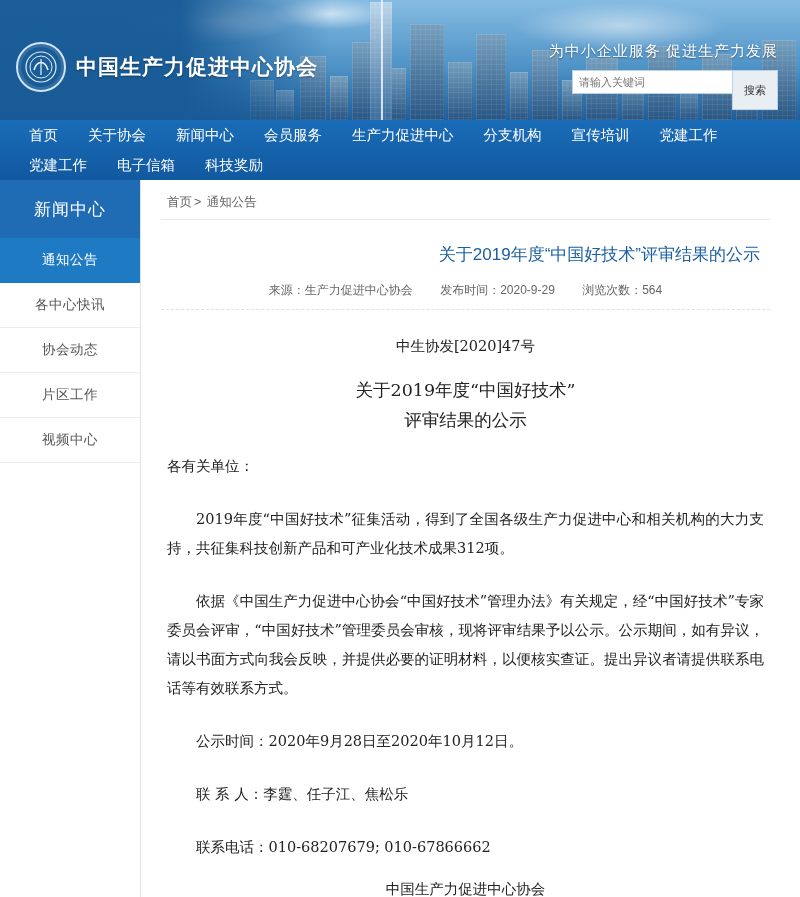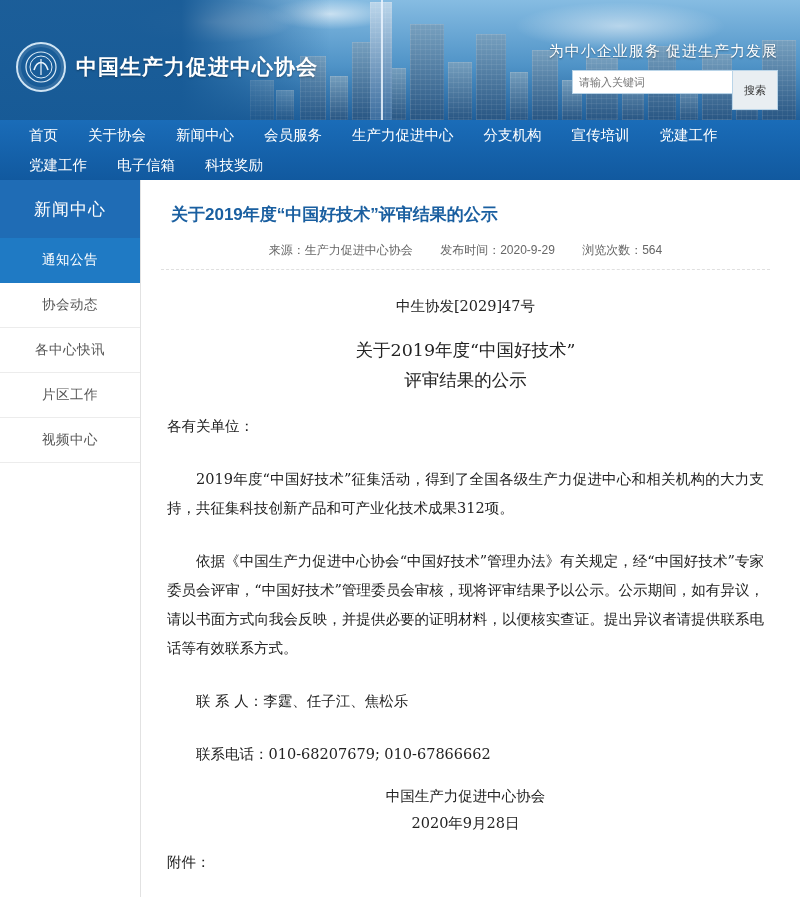--- a/index.html
+++ b/index.html
@@ -207,23 +207,23 @@
   .crumb {
     font-size: 12.5px;
     color: #666;
     padding: 14px 0 8px 6px;
     border-bottom: 1px solid #e8e8e8;
   }
   .crumb .sep { margin: 0 2px; }
   .crumb a { color: #666; text-decoration: none; cursor: pointer; }
 
   .article-title {
-    text-align: left;
+    text-align: right;
     font-size: 17px;
-    font-weight: bold;
+    font-weight: normal;
     color: #1a5fa0;
     padding: 22px 10px 14px;
     line-height: 1.5;
   }
   .article-meta {
     text-align: center;
     font-size: 12px;
     color: #666;
     padding-bottom: 10px;
     border-bottom: 1px dashed #e0e0e0;
@@ -326,48 +326,53 @@
     <div class="nav-item">党建工作</div>
     <div class="nav-item">电子信箱</div>
     <div class="nav-item">科技奖励</div>
   </div>
 
   <div class="content">
 
     <div class="sidebar">
       <div class="side-title">新闻中心</div>
       <div class="side-item active">通知公告</div>
+      <div class="side-item">各中心快讯</div>
       <div class="side-item">协会动态</div>
-      <div class="side-item">各中心快讯</div>
       <div class="side-item">片区工作</div>
       <div class="side-item">视频中心</div>
     </div>
 
     <div class="main">
 
+      <div class="crumb">
+        <a>首页</a><span class="sep">&gt;</span>
+        <span>通知公告</span>
+      </div>
 
       <div class="article-title">关于2019年度“中国好技术”评审结果的公示</div>
 
       <div class="article-meta">
         <span>来源：生产力促进中心协会</span>
         <span>发布时间：2020-9-29</span>
         <span>浏览次数：564</span>
       </div>
 
       <div class="doc">
-        <div class="docnum">中生协发[2029]47号</div>
+        <div class="docnum">中生协发[2020]47号</div>
         <div class="bigtitle">
           <div>关于2019年度“中国好技术”</div>
           <div>评审结果的公示</div>
         </div>
 
         <p>各有关单位：</p>
         <p class="indent">2019年度“中国好技术”征集活动，得到了全国各级生产力促进中心和相关机构的大力支持，共征集科技创新产品和可产业化技术成果312项。</p>
         <p class="indent">依据《中国生产力促进中心协会“中国好技术”管理办法》有关规定，经“中国好技术”专家委员会评审，“中国好技术”管理委员会审核，现将评审结果予以公示。公示期间，如有异议，请以书面方式向我会反映，并提供必要的证明材料，以便核实查证。提出异议者请提供联系电话等有效联系方式。</p>
 
+        <p class="indent"><span>公示时间：</span><span>2020年9月28日至2020年10月12日。</span></p>
         <p class="indent"><span>联 系 人：</span><span>李霆、任子江、焦松乐</span></p>
         <p class="indent"><span>联系电话：</span><span>010-68207679; 010-67866662</span></p>
 
         <div class="sign">
           <div>中国生产力促进中心协会</div>
           <div>2020年9月28日</div>
         </div>
 
         <p class="attach-label">附件：</p>
 

